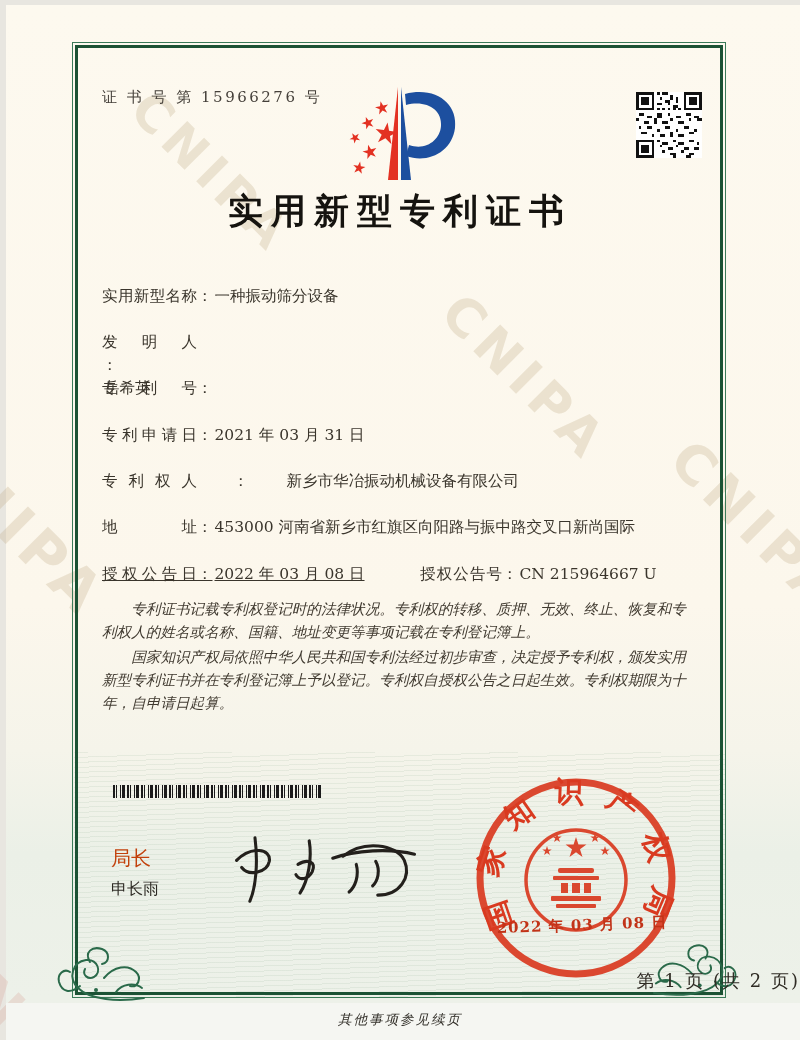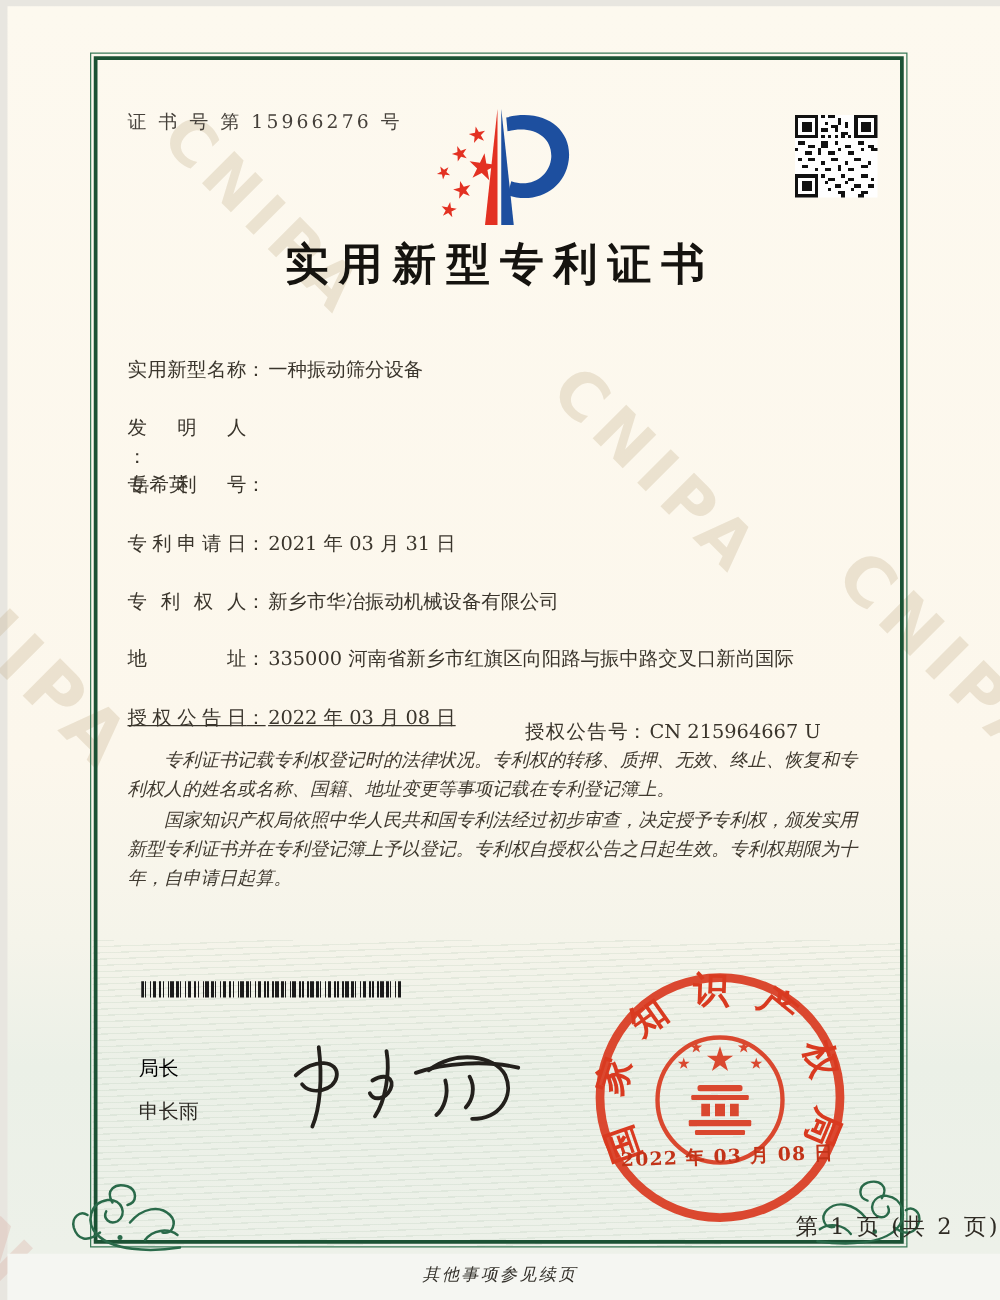--- a/index.html
+++ b/index.html
@@ -36,21 +36,21 @@
   .row2 { position:absolute; }
 
   .paras { position:absolute; left:102px; top:597px; width:598px;
     font-size:14.6px; line-height:1.6; color:#403a30; font-style:italic; }
   .paras p { text-indent:2em; margin-bottom:1px; }
 
   .barcode { position:absolute; left:113px; top:785px; width:208px; height:13px;
     background:repeating-linear-gradient(90deg,#1b1b1b 0 2px,transparent 2px 3px,#1b1b1b 3px 4px,
       transparent 4px 7px,#1b1b1b 7px 8px,transparent 8px 9px,#1b1b1b 9px 12px,transparent 12px 14px); }
 
-  .director-title { position:absolute; left:111px; top:845px; font-size:16px; color:#000000;
+  .director-title { position:absolute; left:111px; top:845px; font-size:20px; color:#c2410c;
     font-family:"DejaVu Sans","Liberation Sans",sans-serif; }
   .director-name  { position:absolute; left:111px; top:879px; font-size:16px; color:#2d2a24;
     font-family:"DejaVu Sans","Liberation Sans",sans-serif; }
   .sig { position:absolute; left:210px; top:826px; width:225px; height:85px; }
 
   .seal { position:absolute; left:470px; top:772px; width:212px; height:212px; }
   .seal-date { position:absolute; left:492px; top:916px; width:180px; text-align:center;
     font-size:15px; font-weight:bold; color:#c23318; letter-spacing:1px; transform:rotate(-2deg); }
 
   .page-info { position:absolute; left:0; right:0; top:969px; text-align:right;
@@ -205,36 +205,36 @@
     </div>
     <div class="row" style="top:92px;">
       <span class="lbl">专利号</span>
         <span class="colon">：</span>
     </div>
     <div class="row" style="top:139px;">
       <span class="lbl">专利申请日</span>
         <span class="colon">：</span>
       <span class="val">2021 年 03 月 31 日</span>
     </div>
-    <div class="row" style="top:185px;">
+    <div class="row" style="top:185px;gap:36px;">
       <span class="lbl">专利权人</span>
         <span class="colon">：</span>
       <span class="val">新乡市华冶振动机械设备有限公司</span>
     </div>
     <div class="row" style="top:231px;">
       <span class="lbl">地址</span>
         <span class="colon">：</span>
-      <span class="val" style="max-width:470px;">335000 河南省新乡市红旗区向阳路与振中路交叉口新尚国际</span>
+      <span class="val" style="max-width:470px;">453000 河南省新乡市红旗区向阳路与振中路交叉口新尚国际</span>
     </div>
     <div class="row" style="top:278px;text-decoration:underline;">
       <span class="lbl">授权公告日</span>
         <span class="colon">：</span>
       <span class="val">2022 年 03 月 08 日</span>
     </div>
-    <div class="row row2" style="top:278px; left:318px;margin-top:11px;">
+    <div class="row row2" style="top:278px; left:318px;">
       <span class="lbl" style="width:82px;">授权公告号</span>
         <span class="colon">：</span>
       <span class="val">CN 215964667 U</span>
     </div>
   </div>
 
   <div class="paras">
     <p>专利证书记载专利权登记时的法律状况。专利权的转移、质押、无效、终止、恢复和专利权人的姓名或名称、国籍、地址变更等事项记载在专利登记簿上。</p>
     <p>国家知识产权局依照中华人民共和国专利法经过初步审查，决定授予专利权，颁发实用新型专利证书并在专利登记簿上予以登记。专利权自授权公告之日起生效。专利权期限为十年，自申请日起算。</p>
   </div>

